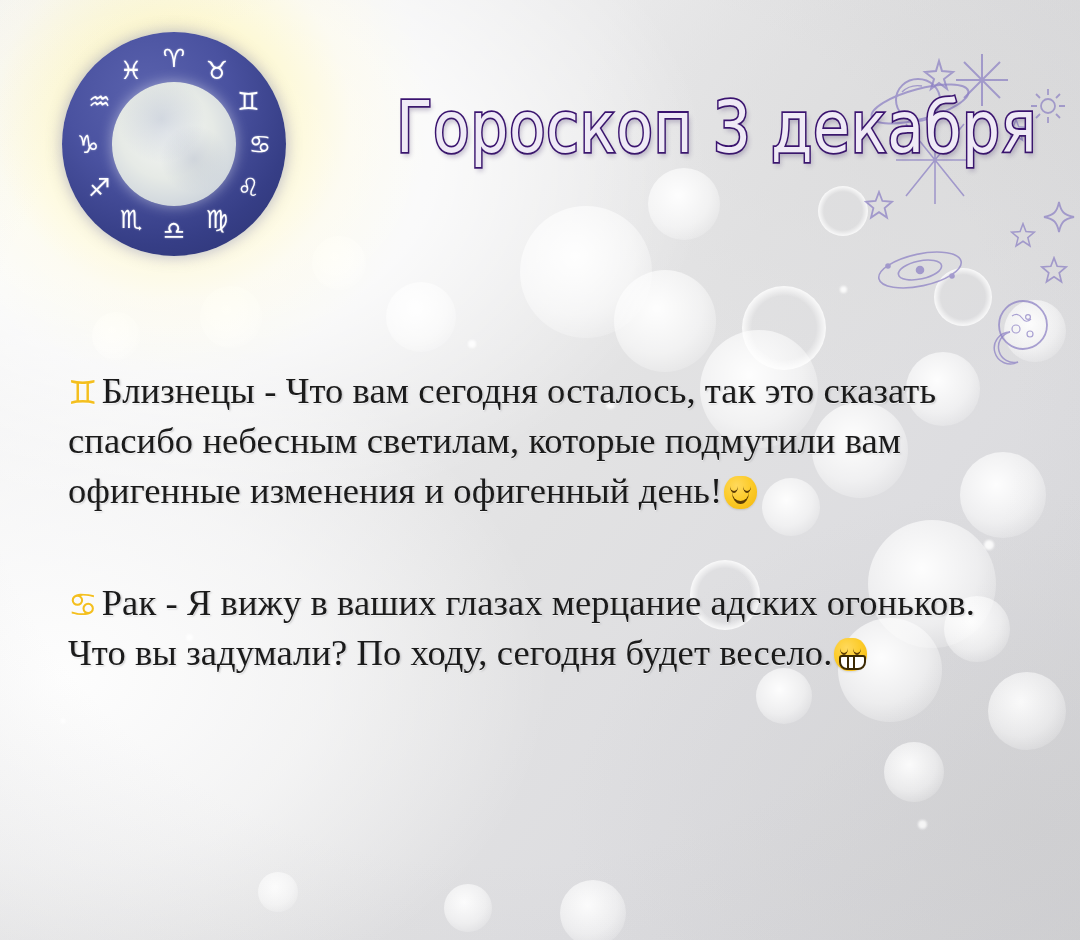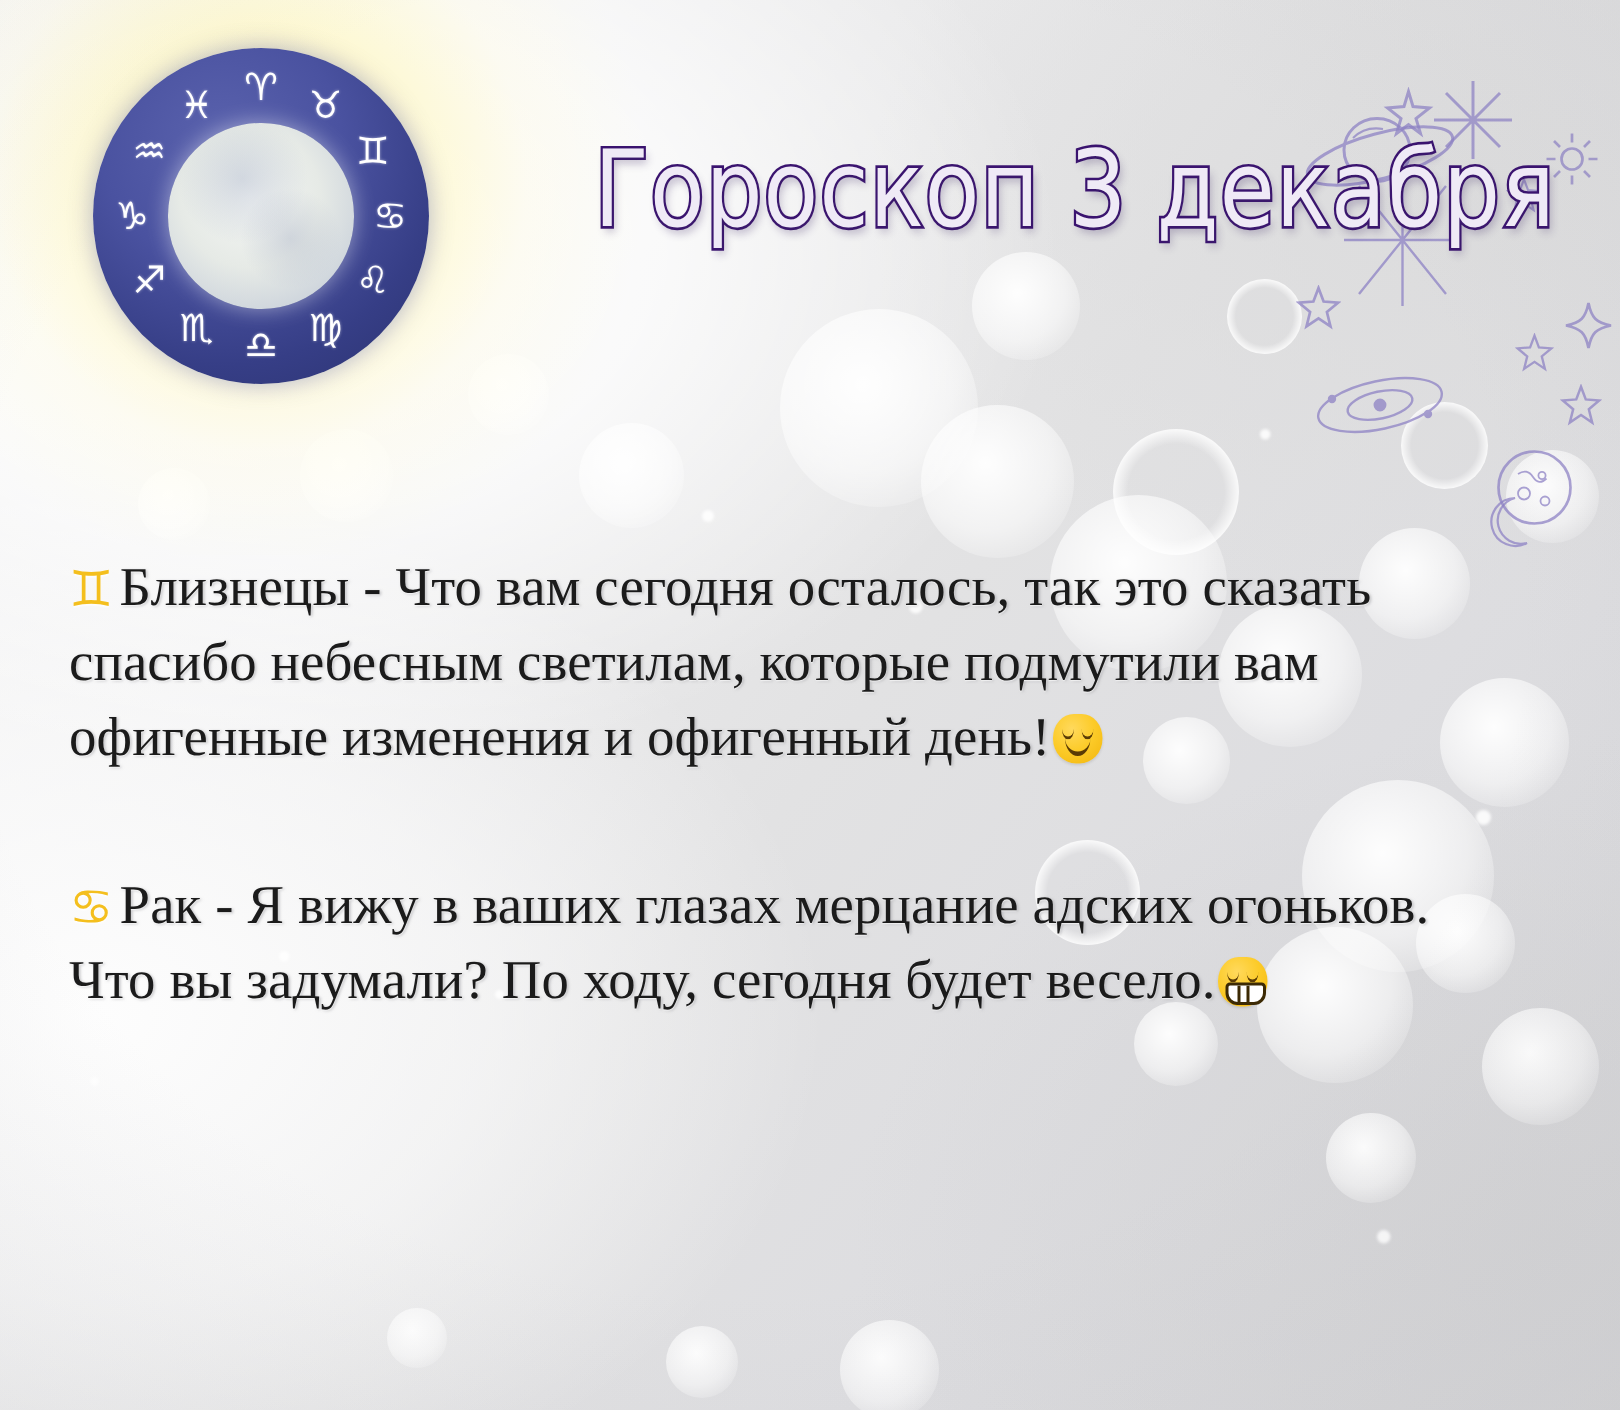--- a/index.html
+++ b/index.html
@@ -106,21 +106,21 @@
     -webkit-text-stroke: 3px #3b1470;
     paint-order: stroke fill;
     text-shadow: 2px 3px 5px rgba(60,40,100,0.30);
     transform: scaleY(1.18);
     transform-origin: left top;
   }
 
   
   #horoscope-list {
     position: absolute;
-    left: 46px;
+    left: 68px;
     top: 366px;
     width: 960px;
   }
   .sign-block { margin-bottom: 62px; }
   .sign-block:last-child { margin-bottom: 12px; }
 
   .sign-text {
     font-family: "Liberation Serif", serif;
     font-size: 36.5px;
     line-height: 1.37;

